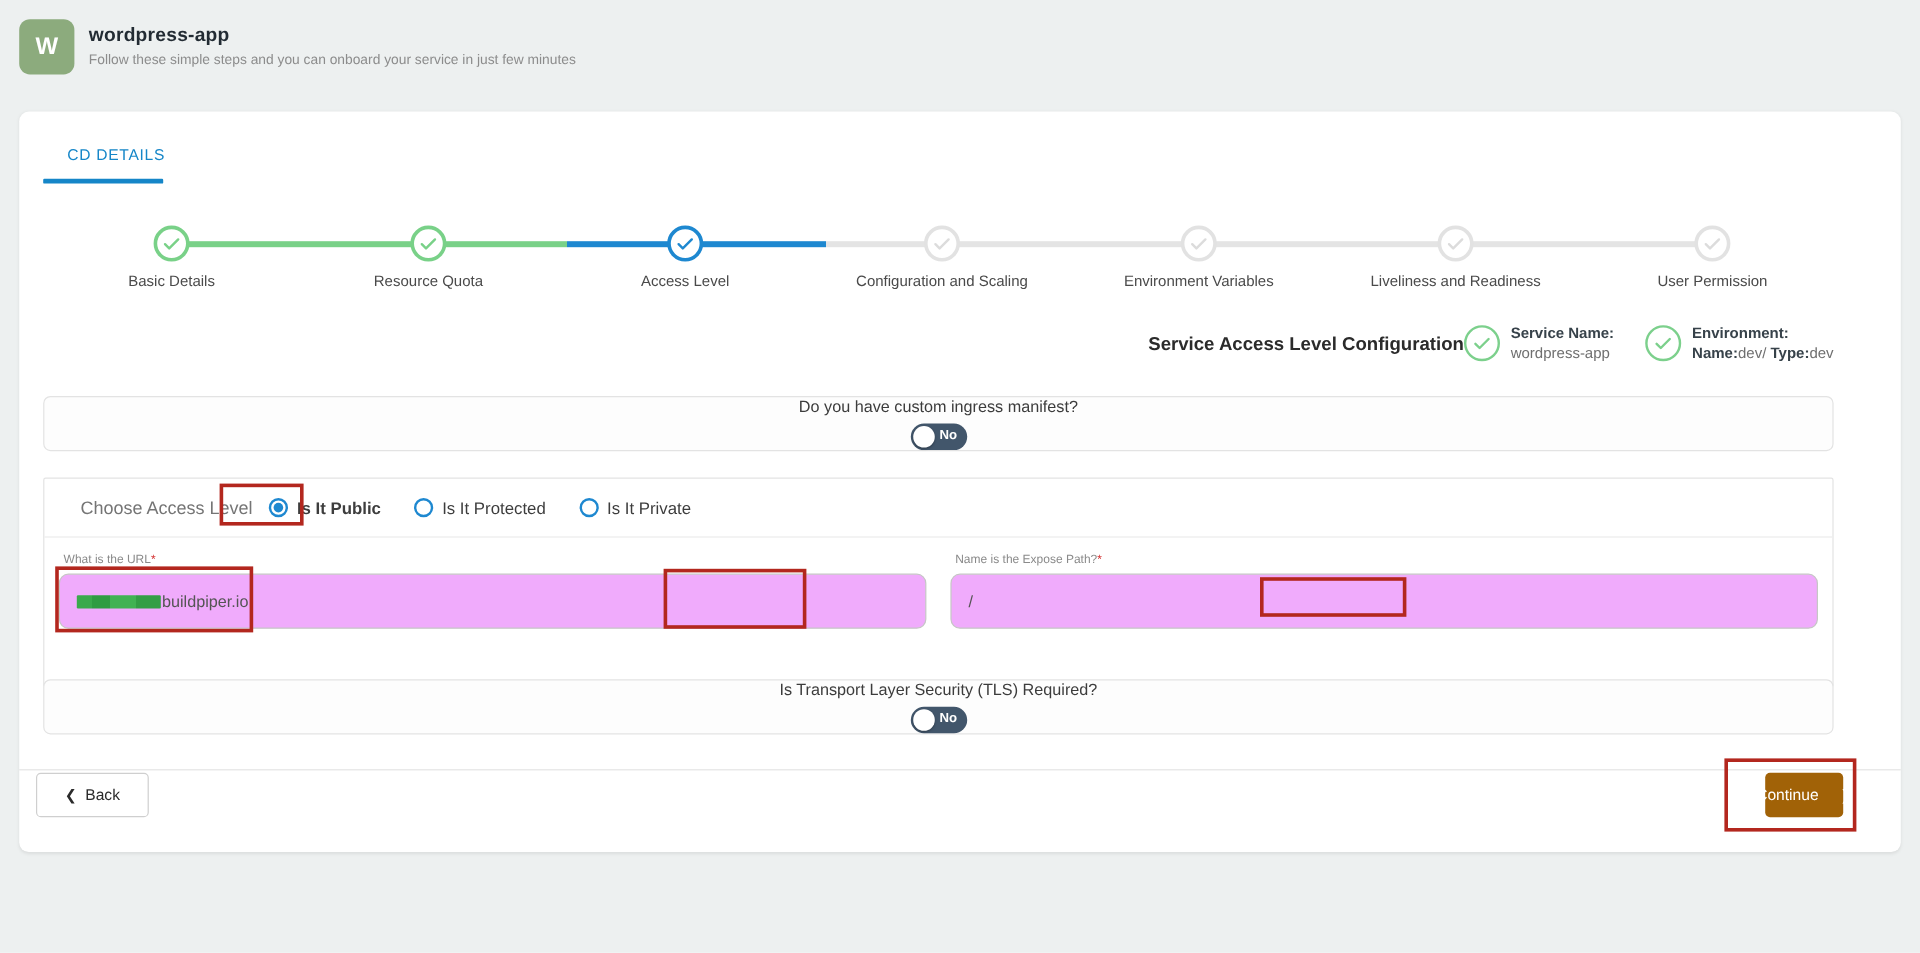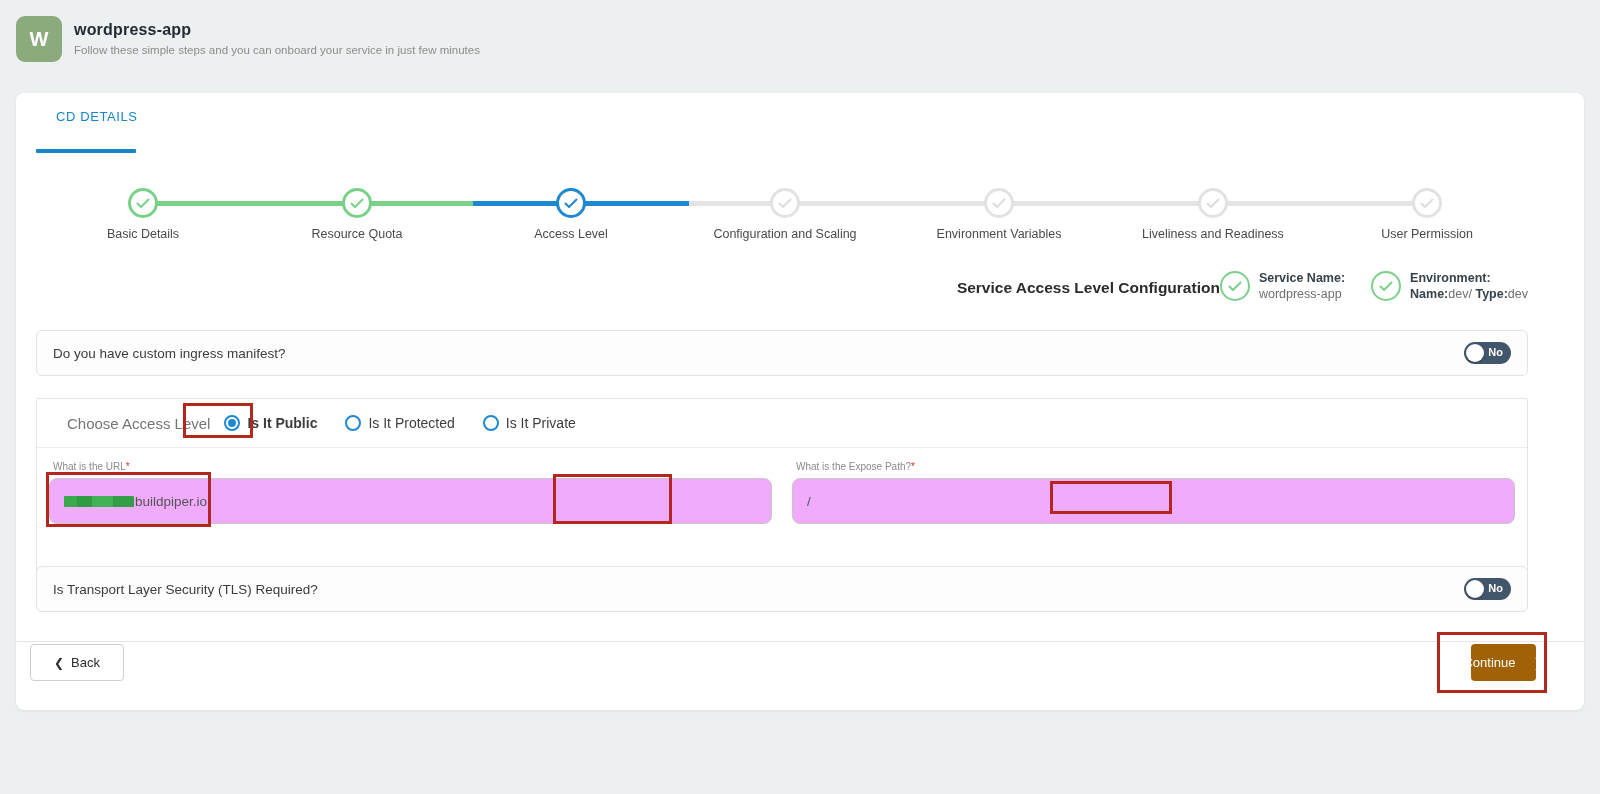--- a/index.html
+++ b/index.html
@@ -24,21 +24,21 @@
 
   
   .card {
     position:absolute; left:16px; top:93px; width:1568px; height:617px;
     background:#fff; border-radius:8px;
     box-shadow:0 1px 3px rgba(0,0,0,.08);
   }
 
   
   .tab {
-    position:absolute; left:40px; top:16px;
+    position:absolute; left:40px; top:28px;
     font-size:13px; letter-spacing:.6px; color:#1586c8; font-weight:500;
     cursor:pointer;
   }
   .tab-underline {
     position:absolute; left:20px; top:56px; width:100px; height:4px;
     background:#1586c8; border-radius:1px;
   }
 
   
   .stepper { position:absolute; left:20px; top:95px; width:1498px; height:64px; display:flex; }
@@ -70,20 +70,21 @@
   .badge-label { font-size:12.5px; font-weight:bold; color:#37424a; }
   .badge-value { font-size:12.5px; color:#6f6f6f; margin-top:2px; }
   .badge-value b { color:#37424a; }
 
   
   .q-row {
     position:absolute; left:20px; right:56px; height:46px;
     background:#fdfdfd; border:1px solid #e3e3e3; border-radius:6px;
     display:flex; align-items:center; justify-content:space-between;
     padding:0 16px;
+    flex-direction:column;
   }
   .q-row.ingress { top:237px; }
   .q-row.tls { top:473px; }
   .q-label { font-size:13.5px; color:#3c3c3c; }
 
   .toggle {
     width:47px; height:22px; border-radius:11px; background:#42566b;
     position:relative; cursor:pointer; flex-shrink:0;
   }
   .toggle-knob {
@@ -315,21 +316,21 @@
 
     <div class="fields-row">
       <div class="field">
         <div class="field-label"><span>What is the URL</span><span class="req">*</span></div>
         <div class="text-input">
           <span class="redaction"></span>
             <span>buildpiper.io</span>
         </div>
       </div>
       <div class="field">
-        <div class="field-label"><span>What is the Expose Path?</span><span class="req">*</span></div>
+        <div class="field-label"><span>Name is the Expose Path?</span><span class="req">*</span></div>
         <div class="text-input">
           <span>/</span>
         </div>
       </div>
     </div>
   </div>
 
   <div class="q-row tls">
     <div class="q-label">Is Transport Layer Security (TLS) Required?</div>
     <div class="toggle">

